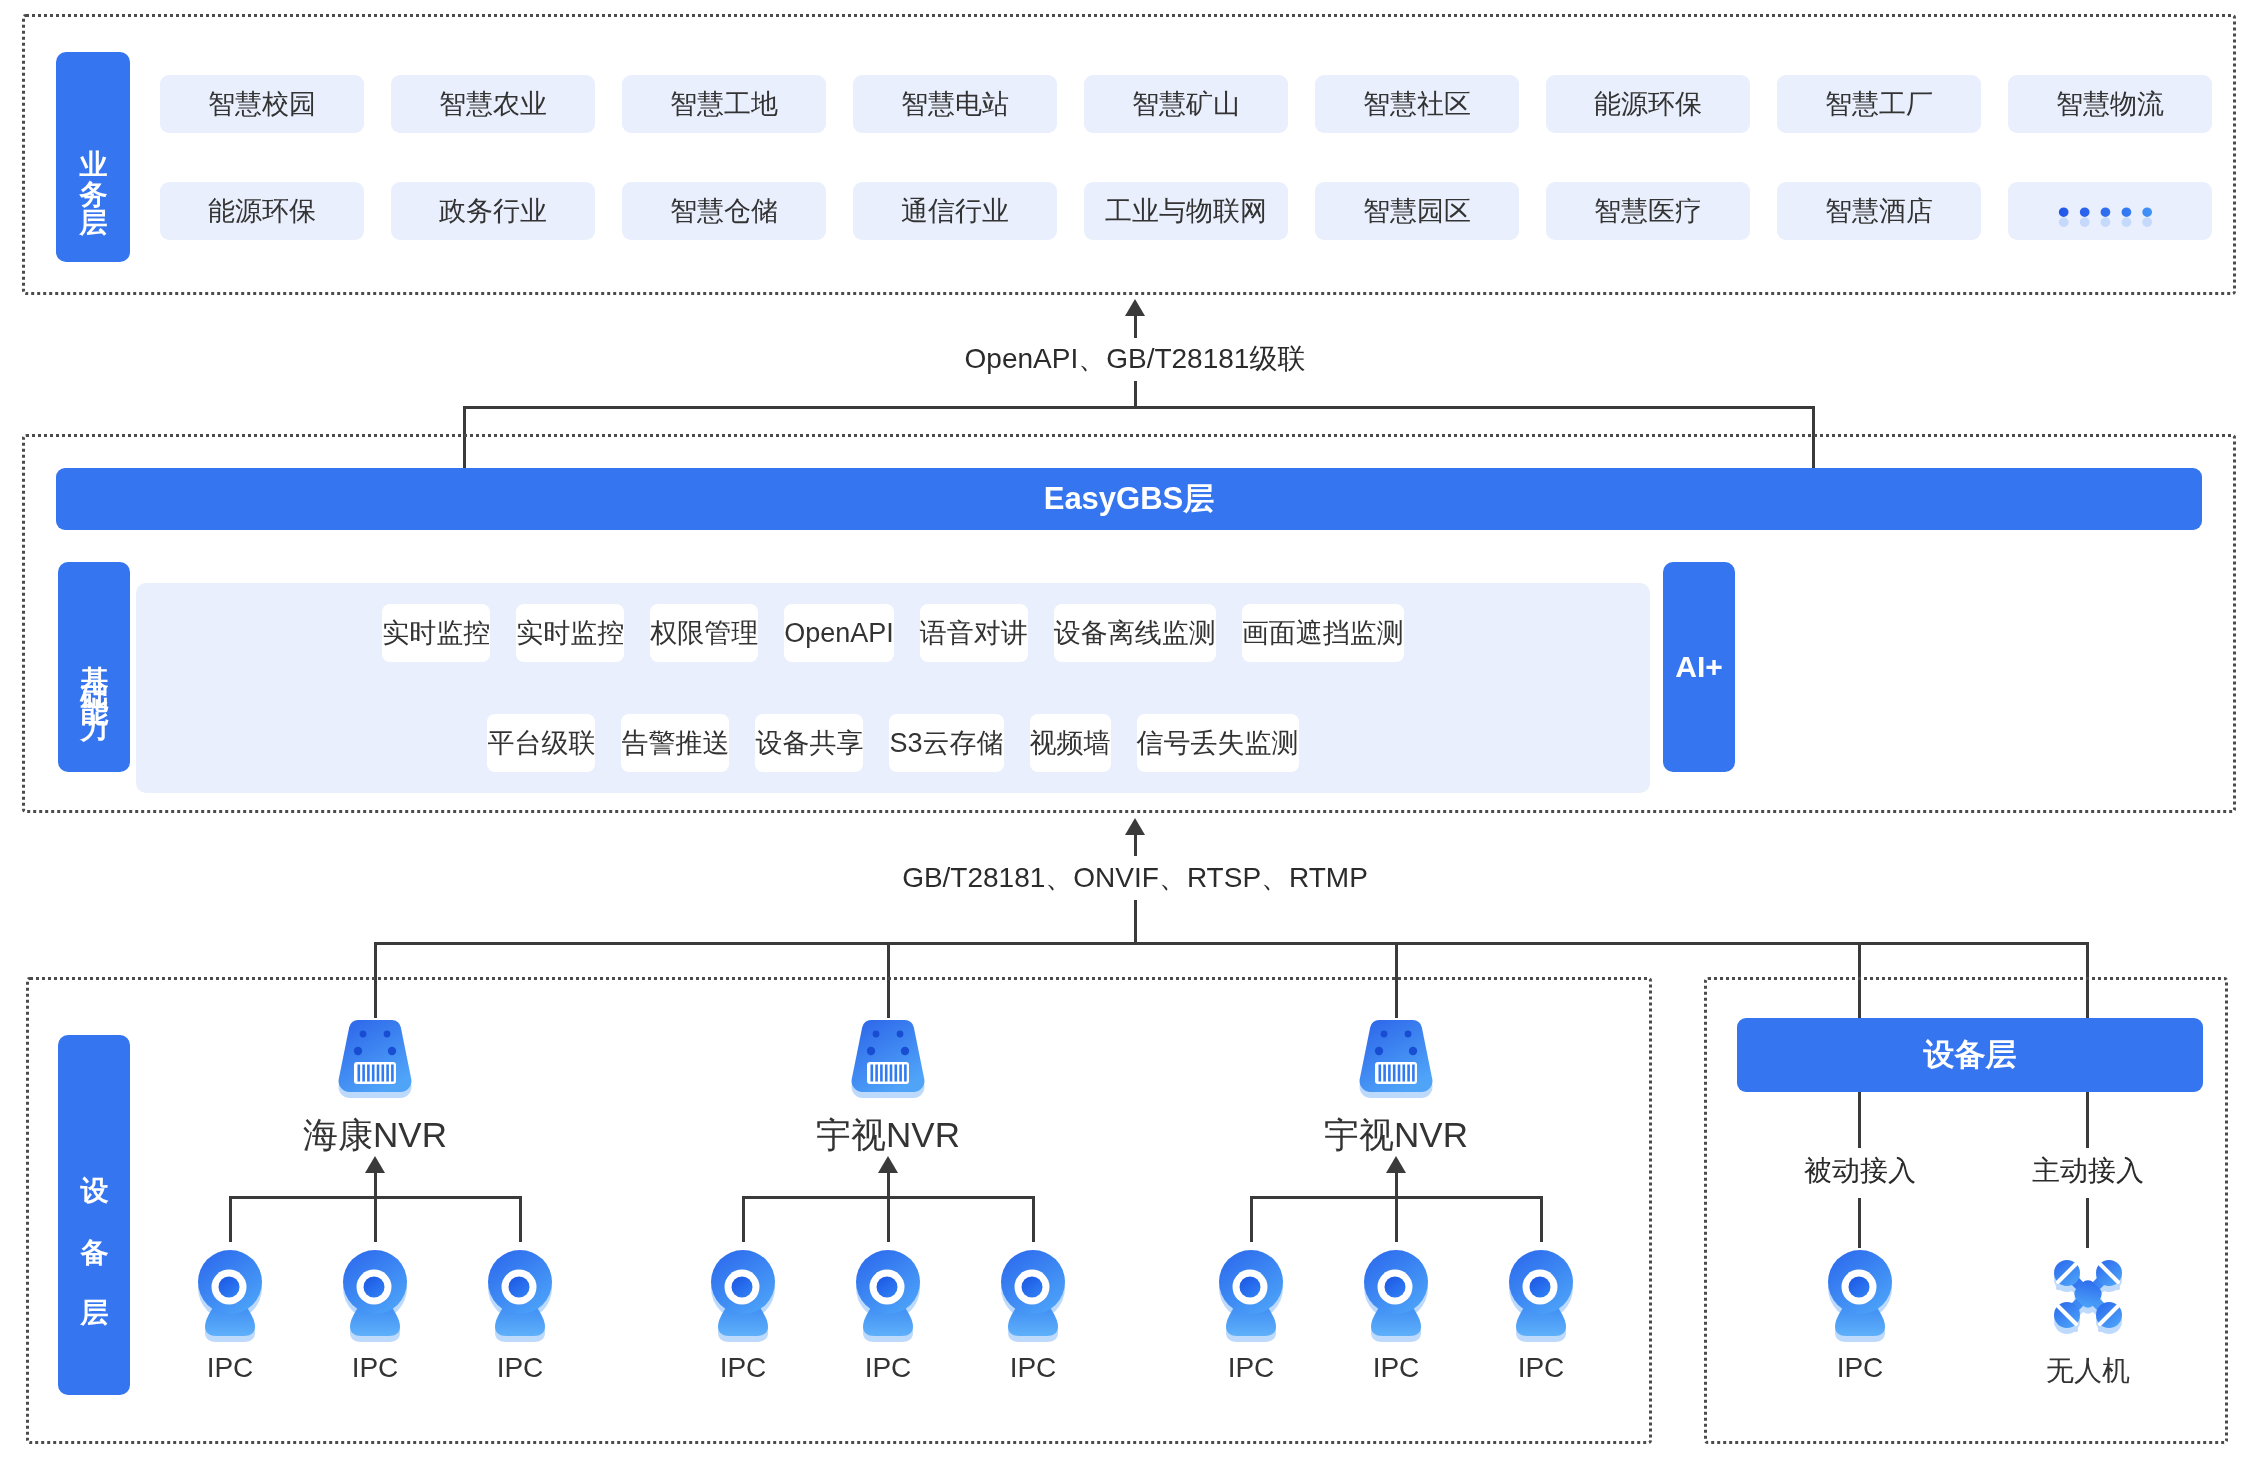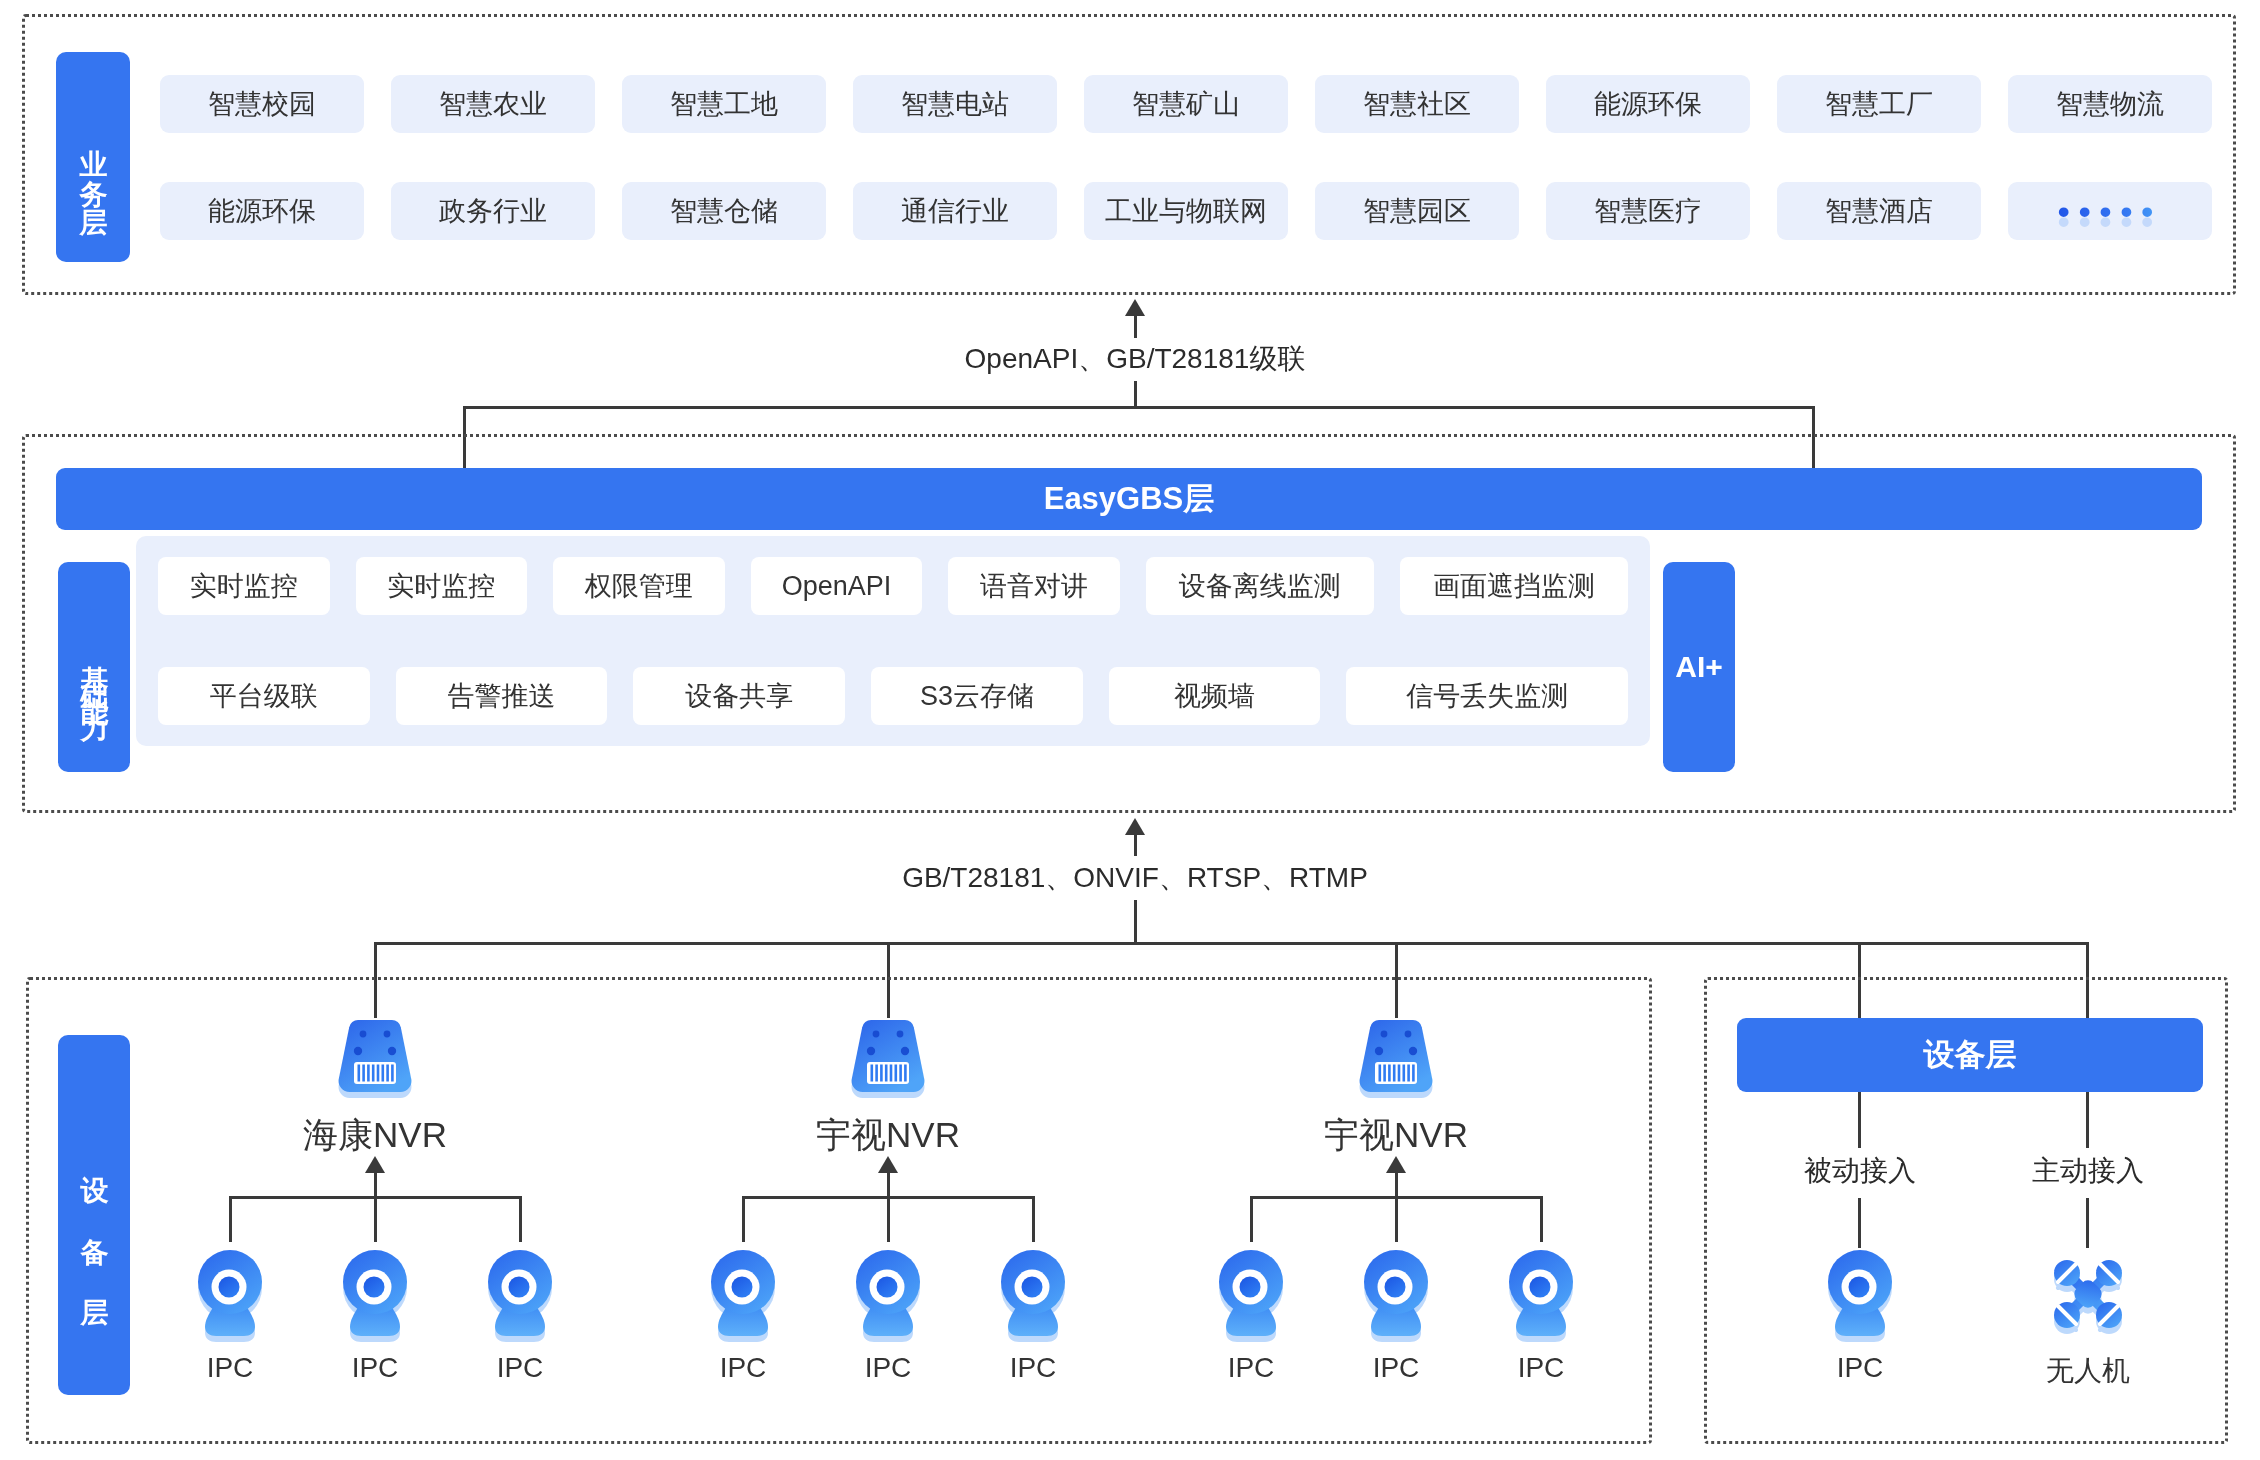--- a/index.html
+++ b/index.html
@@ -125,21 +125,21 @@
 
   <div class="layer-box" style="left:22px;top:434px;width:2214px;height:379px;"></div>
   <div class="bar" style="left:56px;top:468px;width:2146px;height:62px;">
       <span>EasyGBS层</span>
     </div>
 
   <div class="vlabel v4" style="left:58px;top:562px;width:72px;height:210px;">
       <span>基础能力</span>
     </div>
 
-  <div class="panel" style="left:136px;top:536px;width:1514px;height:210px;">
+  <div class="panel" style="left:136px;top:583px;width:1514px;height:210px;align-items:center;">
     <div class="cap-row">
       <div class="wchip">实时监控</div>
       <div class="wchip">实时监控</div>
       <div class="wchip">权限管理</div>
       <div class="wchip">OpenAPI</div>
       <div class="wchip">语音对讲</div>
       <div class="wchip wide">设备离线监测</div>
       <div class="wchip wide">画面遮挡监测</div>
     </div>
     <div class="cap-row">

